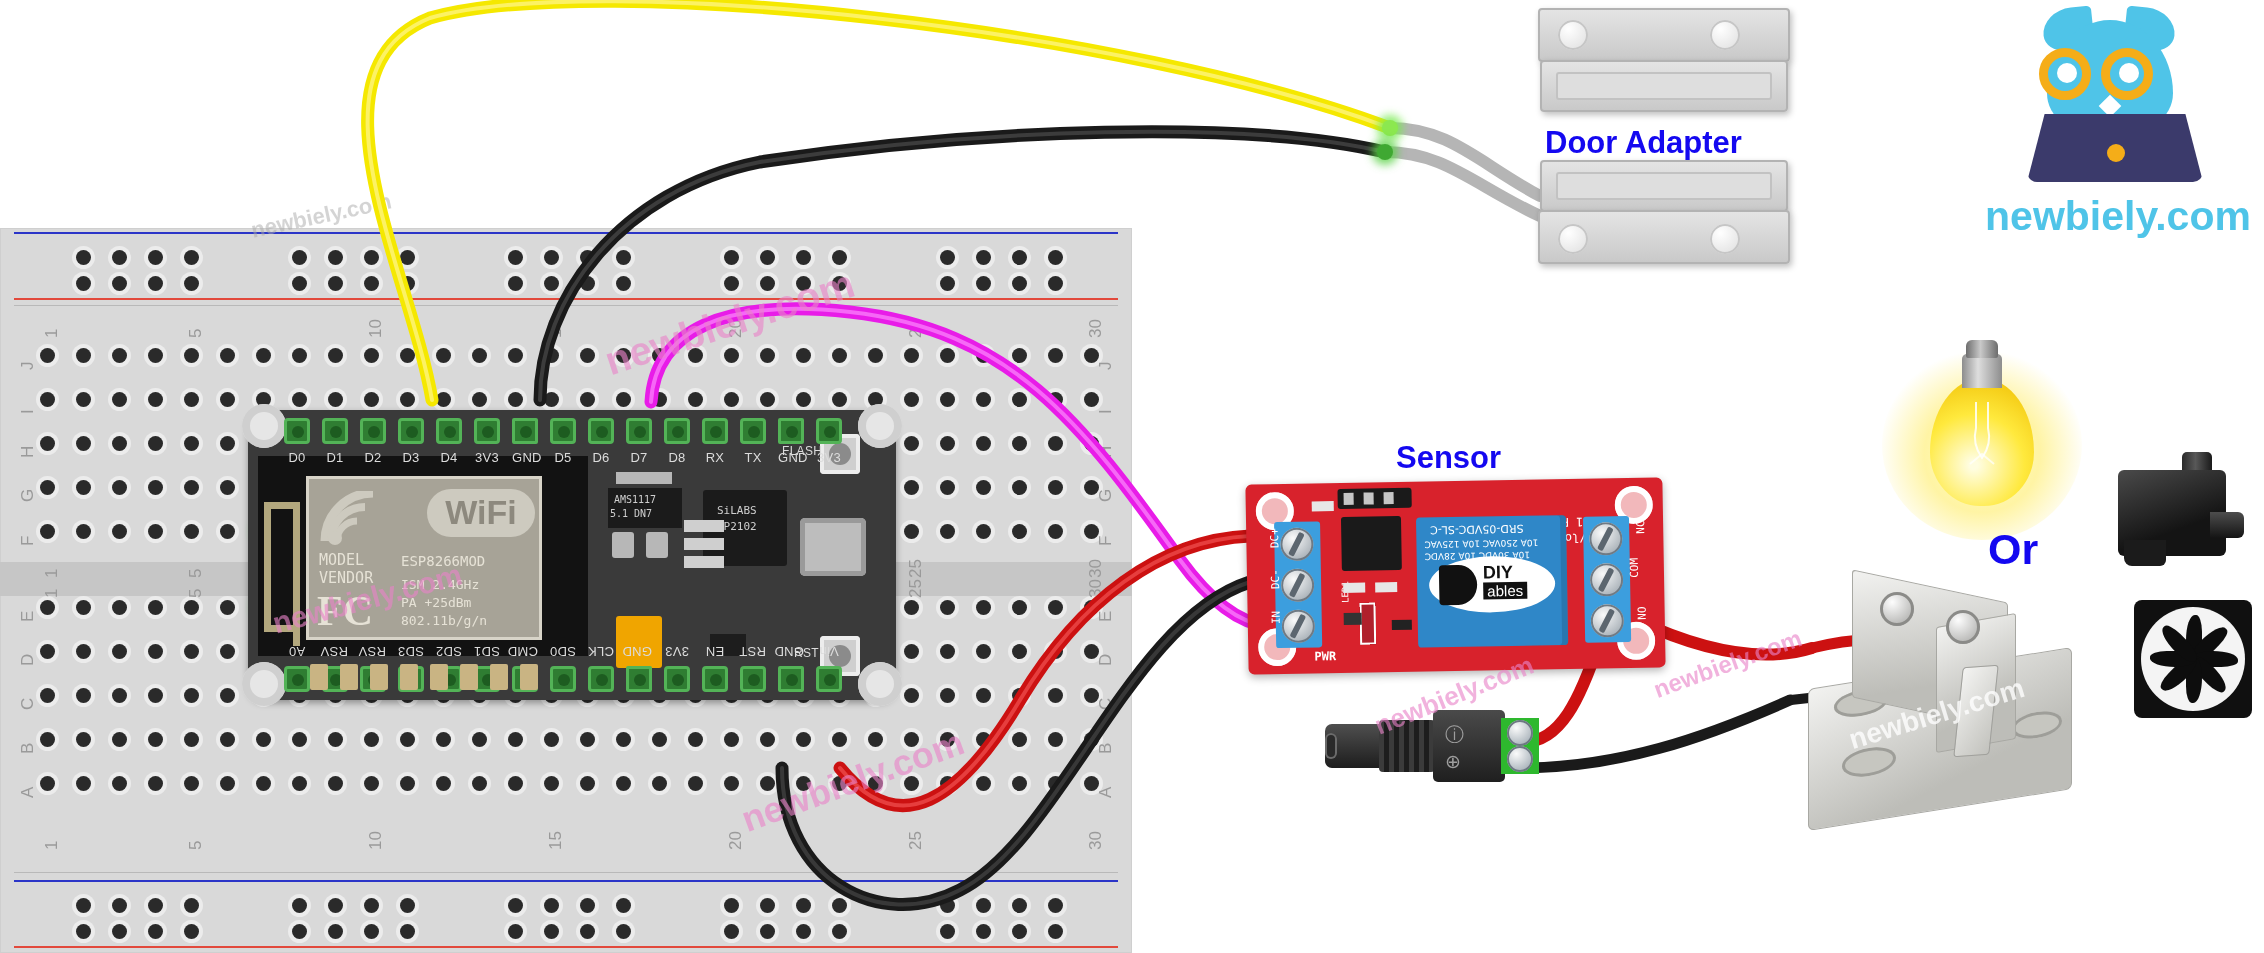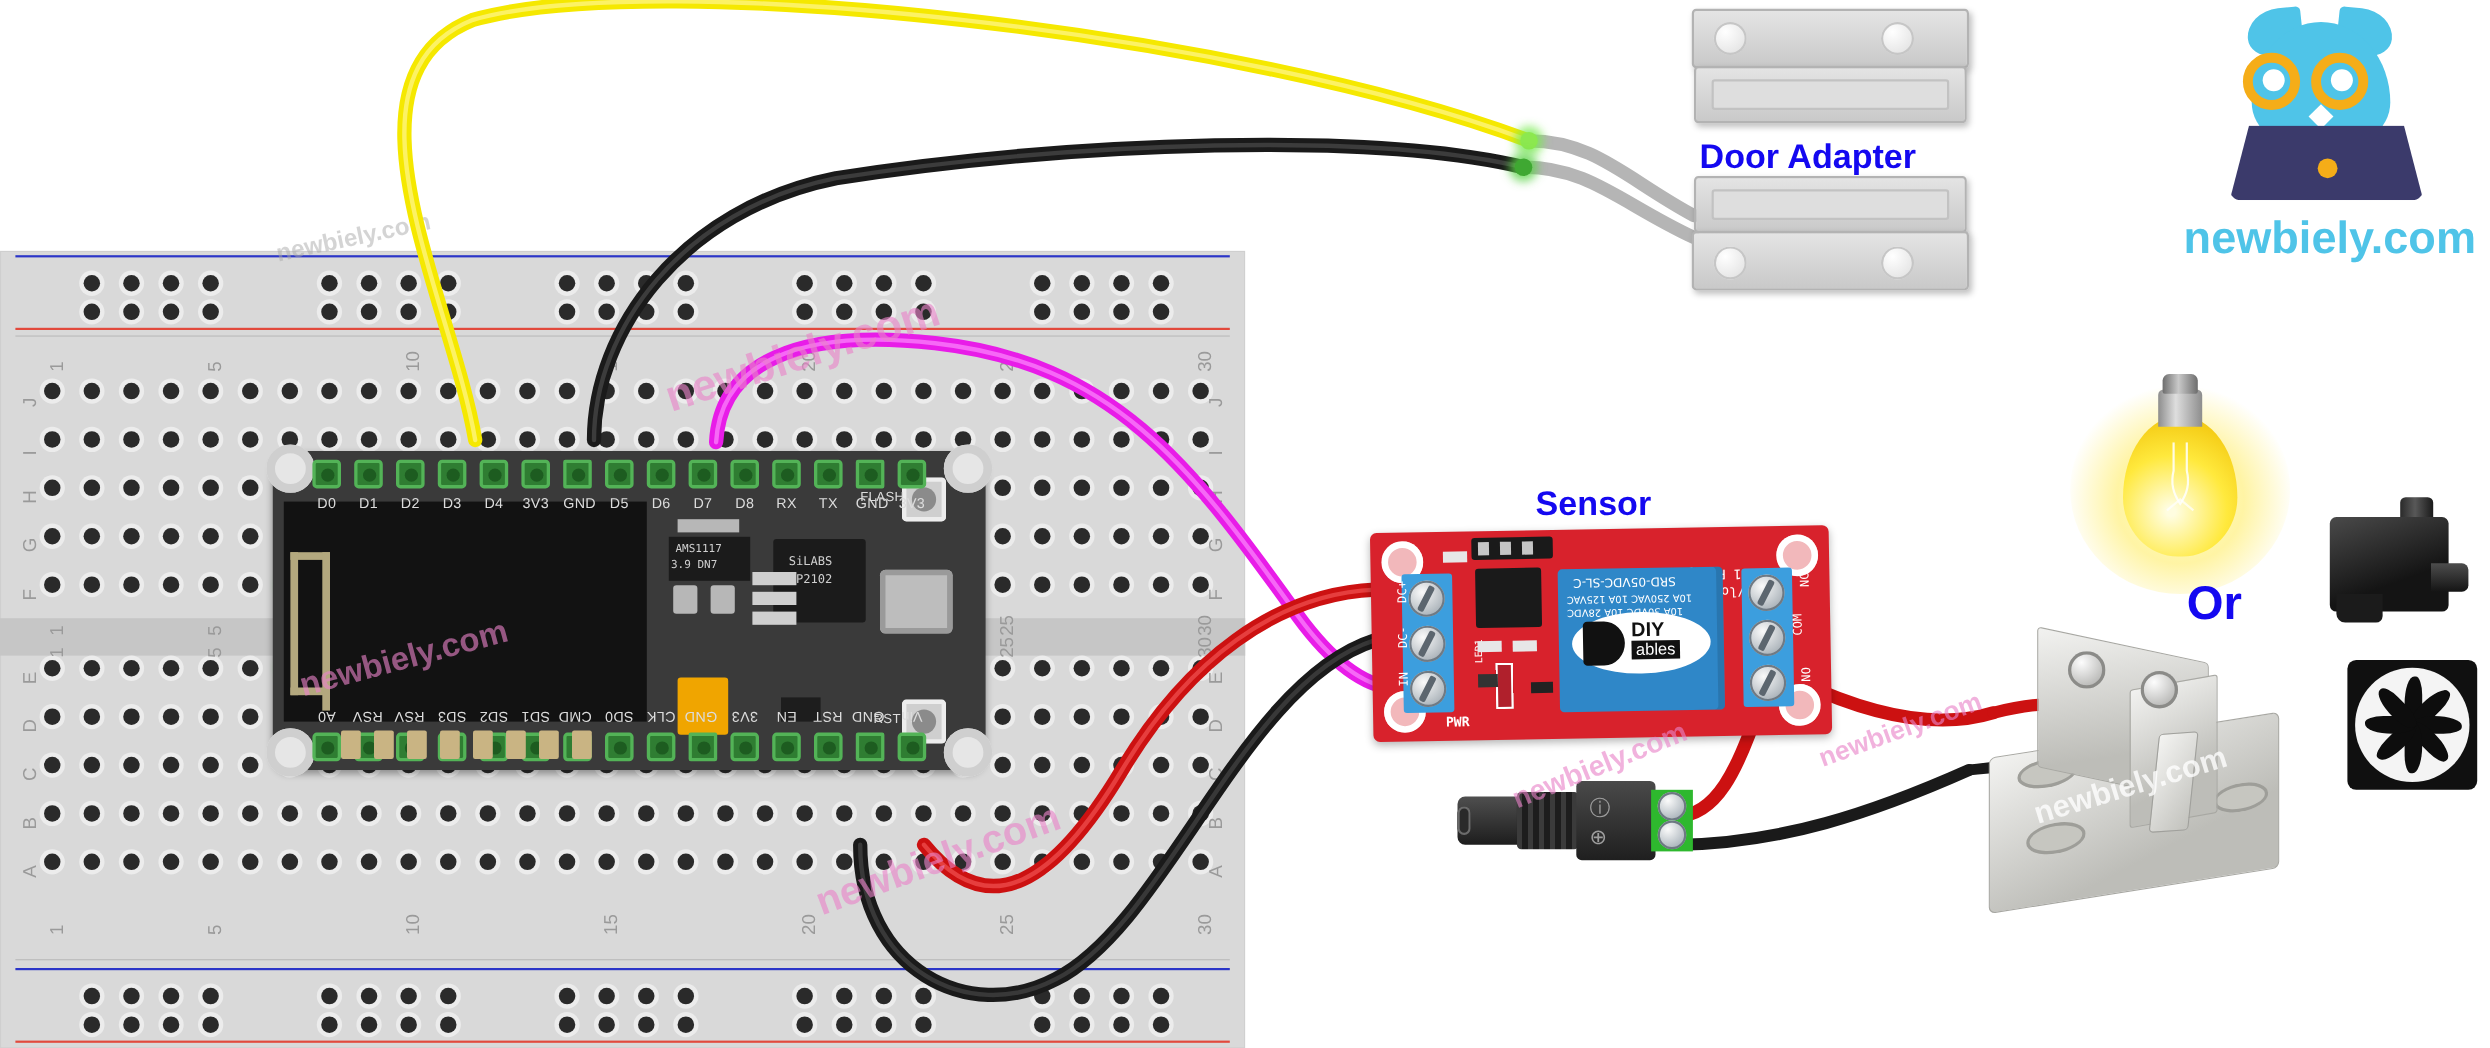--- a/index.html
+++ b/index.html
@@ -813,26 +813,44 @@
   </div>
 
   <div id="esp" class="abs">
     <div class="esp-darkzone"></div>
 
     <div class="mountpad" style="left:-6px; top:-6px;"></div>
     <div class="mountpad" style="right:-6px; top:-6px;"></div>
     <div class="mountpad" style="left:-6px; bottom:-6px;"></div>
     <div class="mountpad" style="right:-6px; bottom:-6px;"></div>
 
+    <div id="espmod">
+      <div class="wifi-badge">WiFi</div>
+      <div style="position:absolute; left:8px; top:12px; width:90px; height:56px;">
+        <svg width="90" height="56" viewBox="0 0 90 56">
+          <path d="M8 50 A48 48 0 0 1 56 2" stroke="#cdcabf" stroke-width="9" fill="none"></path>
+          <path d="M14 50 A34 34 0 0 1 48 16" stroke="#cdcabf" stroke-width="8" fill="none"></path>
+          <path d="M20 50 A20 20 0 0 1 40 30" stroke="#cdcabf" stroke-width="7" fill="none"></path>
+          <circle cx="18" cy="47" r="7" fill="#cdcabf"></circle>
+        </svg>
+      </div>
+      <div class="m-txt" style="left:10px; top:72px; font-size:15px;">MODEL</div>
+      <div class="m-txt" style="left:10px; top:90px; font-size:15px;">VENDOR</div>
+      <div class="m-txt" style="left:92px; top:74px; font-size:14px;">ESP8266MOD</div>
+      <div class="m-txt" style="left:92px; top:98px; font-size:13px;">ISM 2.4GHz</div>
+      <div class="m-txt" style="left:92px; top:116px; font-size:13px;">PA  +25dBm</div>
+      <div class="m-txt" style="left:92px; top:134px; font-size:13px;">802.11b/g/n</div>
+      <div class="m-txt" style="left:8px; top:108px; font-size:42px; font-weight:bold; font-family:'Liberation Serif',serif;">FC</div>
+    </div>
 
     <div class="esp-antenna"></div>
 
     <div class="chip-dark" style="left:360px; top:78px; width:74px; height:40px;">
       <div style="position:absolute; left:6px; top:6px;">AMS1117</div>
-      <div style="position:absolute; left:2px; top:20px;">3.9   DN7</div>
+      <div style="position:absolute; left:2px; top:20px;">5.1   DN7</div>
     </div>
     <div class="chip-grey" style="left:368px; top:62px; width:56px; height:12px;"></div>
     <div class="chip-grey" style="left:364px; top:122px; width:22px; height:26px; border-radius:3px;"></div>
     <div class="chip-grey" style="left:398px; top:122px; width:22px; height:26px; border-radius:3px;"></div>
 
     <div class="chip-dark" style="left:455px; top:80px; width:84px; height:76px; border-radius:3px;">
       <div style="position:absolute; left:14px; top:14px; font-size:11px;">SiLABS</div>
       <div style="position:absolute; left:14px; top:30px; font-size:11px;">CP2102</div>
     </div>
 

